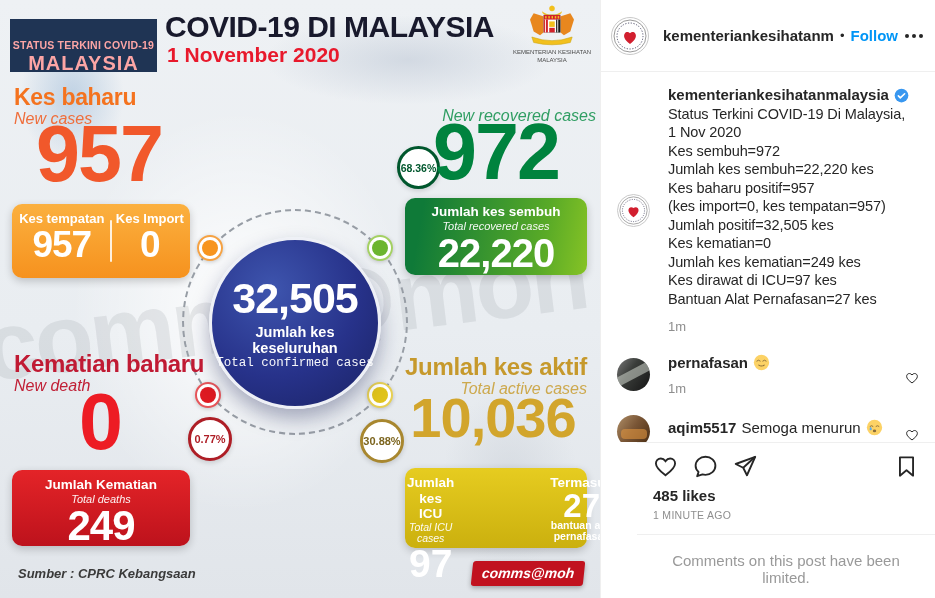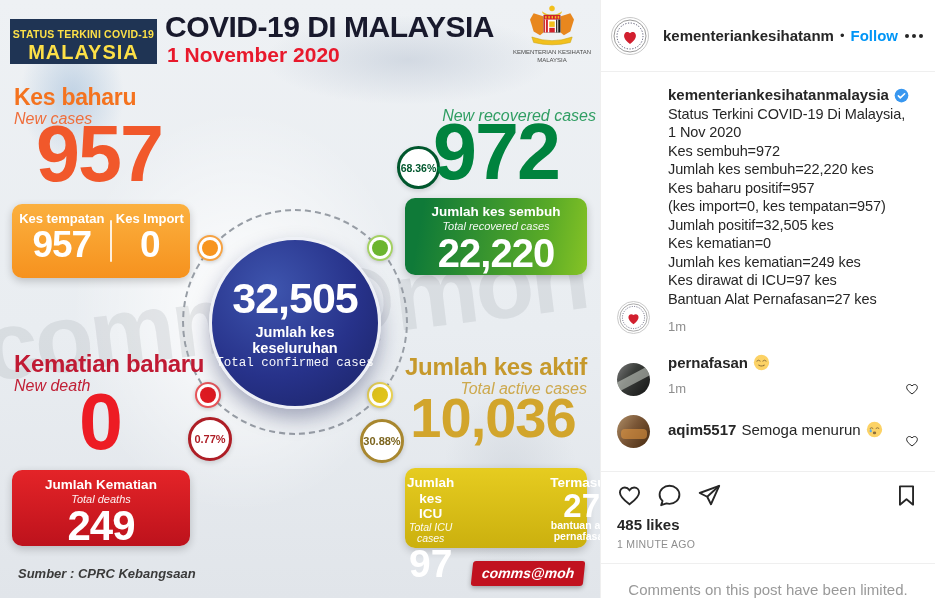--- a/index.html
+++ b/index.html
@@ -18,22 +18,22 @@
       linear-gradient(180deg,#eef1f4 0%,#e9edf1 55%,#e1e5ea 100%);
   }
   .media .abs { position:absolute; }
   .watermark {
     position:absolute; left:-18px; top:252px; width:680px; white-space:nowrap;
     font-size:96px; font-weight:bold; letter-spacing:-3px; color:rgba(128,134,142,.16);
     transform:rotate(-7deg); pointer-events:none;
   }
 
   .topbadge {
-    left:10px; top:19px; width:147px; height:45px; background:#1f3454; color:#fde047;
-    text-align:center; padding-top:10px; line-height:1.1;
+    left:10px; top:19px; width:147px; height:53px; background:#1f3454; color:#fca5a5;
+    text-align:center; padding-top:21px; line-height:1.1;
   }
   .topbadge .l1 { font-size:10.5px; font-weight:bold; letter-spacing:.2px; }
   .topbadge .l2 { font-size:20px; font-weight:bold; letter-spacing:1px; }
   .main-title { left:165px; top:10px; font-size:30px; font-weight:bold; color:#18192c; letter-spacing:-.5px; }
   .main-date  { left:167px; top:43px; font-size:21px; font-weight:bold; color:#e8192c; }
   .crest { left:524px; top:4px; }
   .ministry { left:500px; top:49px; width:104px; text-align:center; font-size:6px; color:#4a4a4a; line-height:1.25; }
 
   .sec-title { font-size:23px; font-weight:bold; letter-spacing:-.3px; }
   .sec-sub   { font-size:16px; font-style:italic; }
@@ -115,38 +115,38 @@
   .avatar-sm { width:33px; height:33px; }
   .logo-av { background:#fff; border:1px solid #c9c9c9; display:flex; align-items:center; justify-content:center; }
   .p-header .names { margin-left:14px; font-size:15px; display:flex; align-items:center; gap:6px; }
   .uname { font-weight:bold; color:#262626; cursor:pointer; }
   .sep-dot { color:#262626; font-size:13px; }
   .follow { color:#0095f6; font-weight:bold; font-size:15px; background:none; border:none; cursor:pointer; font-family:inherit; }
   .more-btn { margin-left:auto; display:flex; gap:3px; cursor:pointer; padding:6px 2px; }
   .more-btn i { width:4px; height:4px; border-radius:50%; background:#262626; display:block; }
 
   .p-content { flex:1; overflow:hidden; padding:14px 16px 0; }
-  .cap-row, .cmt-row { display:flex; align-items:flex-end; }
+  .cap-row, .cmt-row { display:flex; align-items:center; }
   .cap-body { margin-left:18px; min-width:0; }
   .cap-user-line { font-size:15px; font-weight:bold; display:flex; align-items:center; gap:5px; line-height:18.5px; }
   .cap-line { font-size:14.5px; line-height:18.5px; white-space:nowrap; color:#262626; letter-spacing:-.1px; }
   .time { font-size:13px; color:#8e8e8e; }
   .cap-time { margin-top:11px; }
   .cmt-row { margin-top:19px; }
   .cmt-body { margin-left:18px; flex:1; min-width:0; }
   .cmt-line { font-size:15px; line-height:19px; display:flex; align-items:center; gap:5px; flex-wrap:wrap; }
   .cmt-line .bold { font-weight:bold; cursor:pointer; }
   .cmt-time { margin-top:9px; }
   .cmt-like { flex:none; margin:6px 0 0 8px; cursor:pointer; }
   .photo1 { background:linear-gradient(125deg,#7a7a7a 0%,#3a3d3a 40%,#141414 100%); }
   .photo1:after { content:""; position:absolute; left:-4px; top:10px; width:46px; height:9px; background:rgba(210,215,205,.55); transform:rotate(-28deg); }
   .photo2 { background:linear-gradient(125deg,#b08f68 0%,#7a5636 45%,#46290f 100%); }
   .photo2:after { content:""; position:absolute; left:4px; top:14px; width:26px; height:10px; background:rgba(224,148,64,.6); border-radius:4px; }
 
-  .p-footer { flex:none; border-top:1px solid #efefef; padding:9px 16px 0; }
+  .p-footer { flex:none; border-top:1px solid #efefef; padding:9px 16px 12px;margin-left:36px; }
   .actions { display:flex; align-items:center; gap:15px; padding:2px 0 7px; }
   .actions .spacer { flex:1; }
   .act { cursor:pointer; display:flex; }
   .likes { font-size:15px; font-weight:bold; margin:1px 0 5px; cursor:pointer; }
   .posted { font-size:10.5px; color:#8e8e8e; letter-spacing:.3px; margin-bottom:13px; }
   .limited { border-top:1px solid #efefef; margin:0 -16px; padding:17px 16px 0; text-align:center; color:#999; font-size:15px; }
 </style>
 </head>
 <body>
 

